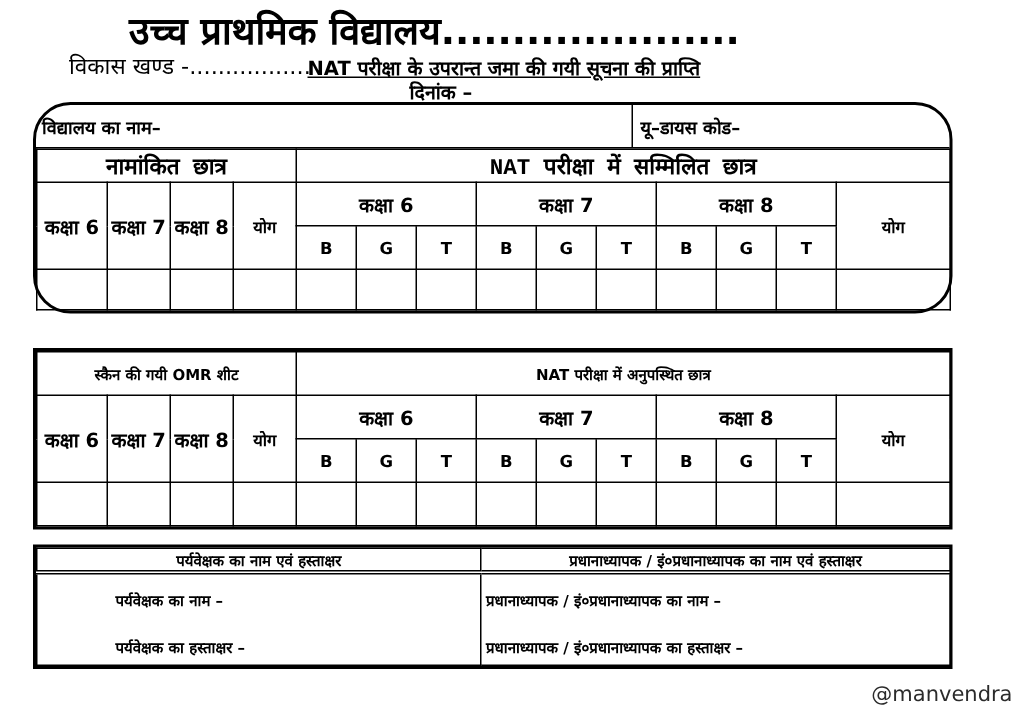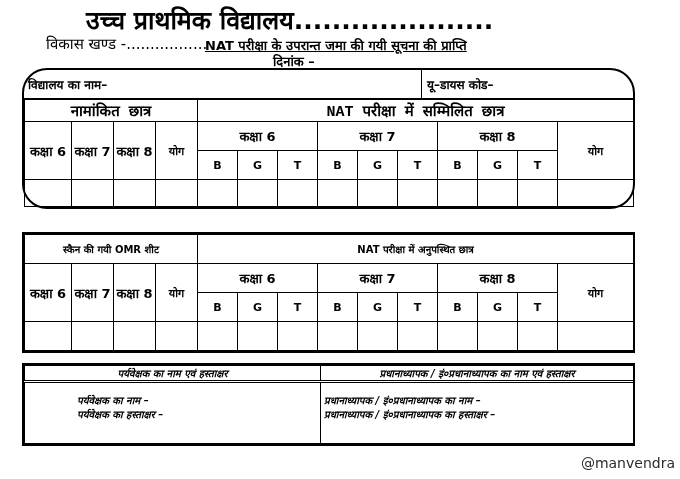--- a/index.html
+++ b/index.html
@@ -27,21 +27,21 @@
     position:absolute; left:273px; top:52px;
     font-size:13px; font-weight:bold;
   }
   
   .ftable {
     position:absolute; left:22px; width:613px;
     border:2px solid #000; background:#fff; box-sizing:border-box;
   }
   #table1 { top:68px;border-radius:25px; }
   #table2 { top:232px; }
-  #table3 { top:363px;font-style:italic; }
+  #table3 { top:363px; }
 
   .rowA { display:flex; border-bottom:1.5px solid #000; height:28px; }
   .rowA .cellL {
     width:398px; border-right:1.5px solid #000;
     display:flex; align-items:center; padding-left:4px;
     font-size:12px; font-weight:bold; box-sizing:border-box;
   }
   .rowA .cellR {
     flex:1; display:flex; align-items:center; padding-left:5px;
     font-size:12px; font-weight:bold;
@@ -72,21 +72,21 @@
   #table3 tr.sig-head td {
     text-align:center; vertical-align:middle;
     font-size:10px; font-weight:bold;
     border-bottom:3px double #000;
   }
   #table3 tr.sig-body { height:62px; }
   #table3 .sig-line { margin:0; font-size:10px; font-weight:bold; white-space:nowrap; }
   #table3 .cell-supervisor .sig-line { padding-left:52px; }
   #table3 .cell-headmaster .sig-line { padding-left:3px; }
   #table3 .line1 { margin-top:10px; }
-  #table3 .line2 { }
+  #table3 .line2 { margin-top:17px; }
 
   .watermark {
     position:absolute; right:5px; top:455px;
     font-size:14px; color:#2b2b2b; font-weight:500;
   }
 </style>
 </head>
 <body>
 
 <div class="title">उच्च प्राथमिक विद्यालय.....................</div>

